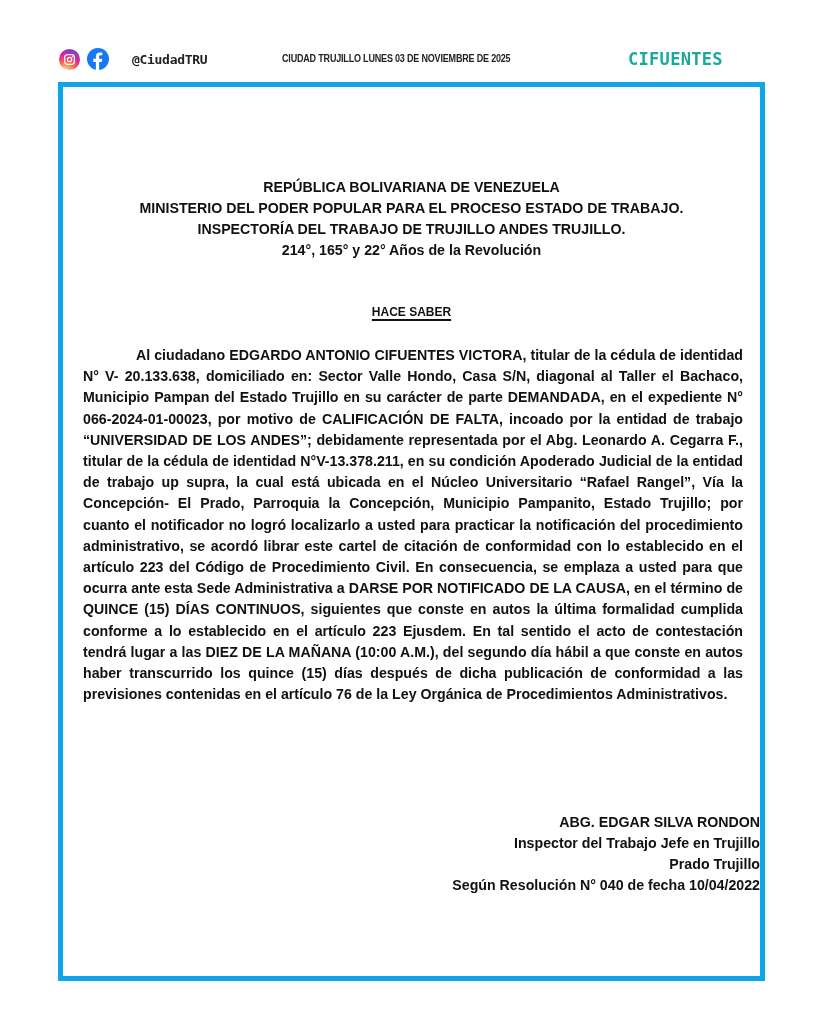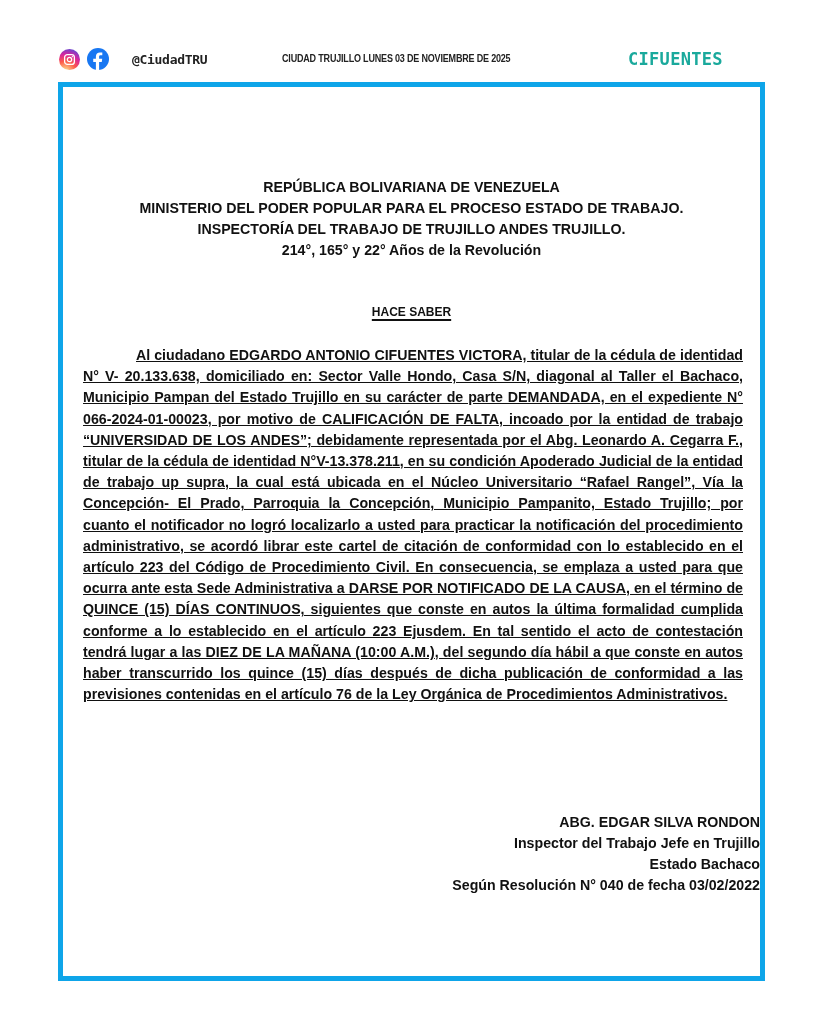--- a/index.html
+++ b/index.html
@@ -119,21 +119,20 @@
       top: 258px;
       width: 660px;
       font-family: "Liberation Sans", sans-serif;
       font-weight: bold;
       font-size: 14.2px;
       line-height: 21.2px;
       text-align: justify;
       text-indent: 53px;
       color: #111111;
       margin: 0;
-      text-decoration: underline;
     }
     .signature {
       position: absolute;
       left: 0;
       width: 100%;
       top: 725px;
       text-align: center;
       font-family: "Liberation Sans", sans-serif;
       font-weight: bold;
       font-size: 14.2px;
@@ -173,16 +172,16 @@
     <div>214°, 165° y 22° Años de la Revolución</div>
   </div>
 
   <div class="hace-saber">HACE SABER</div>
 
   <p class="body-text">Al ciudadano EDGARDO ANTONIO CIFUENTES VICTORA, titular de la cédula de identidad N° V- 20.133.638, domiciliado en: Sector Valle Hondo, Casa S/N, diagonal al Taller el Bachaco, Municipio Pampan del Estado Trujillo en su carácter de parte DEMANDADA, en el expediente N° 066-2024-01-00023, por motivo de CALIFICACIÓN DE FALTA, incoado por la entidad de trabajo “UNIVERSIDAD DE LOS ANDES”; debidamente representada por el Abg. Leonardo A. Cegarra F., titular de la cédula de identidad N°V-13.378.211, en su condición Apoderado Judicial de la entidad de trabajo up supra, la cual está ubicada en el Núcleo Universitario “Rafael Rangel”, Vía la Concepción- El Prado, Parroquia la Concepción, Municipio Pampanito, Estado Trujillo; por cuanto el notificador no logró localizarlo a usted para practicar la notificación del procedimiento administrativo, se acordó librar este cartel de citación de conformidad con lo establecido en el artículo 223 del Código de Procedimiento Civil. En consecuencia, se emplaza a usted para que ocurra ante esta Sede Administrativa a DARSE POR NOTIFICADO DE LA CAUSA, en el término de QUINCE (15) DÍAS CONTINUOS, siguientes que conste en autos la última formalidad cumplida conforme a lo establecido en el artículo 223 Ejusdem. En tal sentido el acto de contestación tendrá lugar a las DIEZ DE LA MAÑANA (10:00 A.M.), del segundo día hábil a que conste en autos haber transcurrido los quince (15) días después de dicha publicación de conformidad a las previsiones contenidas en el artículo 76 de la Ley Orgánica de Procedimientos Administrativos.</p>
 
   <div class="signature">
     <div>ABG. EDGAR SILVA RONDON</div>
     <div>Inspector del Trabajo Jefe en Trujillo</div>
-    <div>Estado Bachaco</div>
-    <div>Según Resolución N° 040 de fecha 03/02/2022</div>
+    <div>Prado Trujillo</div>
+    <div>Según Resolución N° 040 de fecha 10/04/2022</div>
   </div>
 </div>
 
 </body></html>

